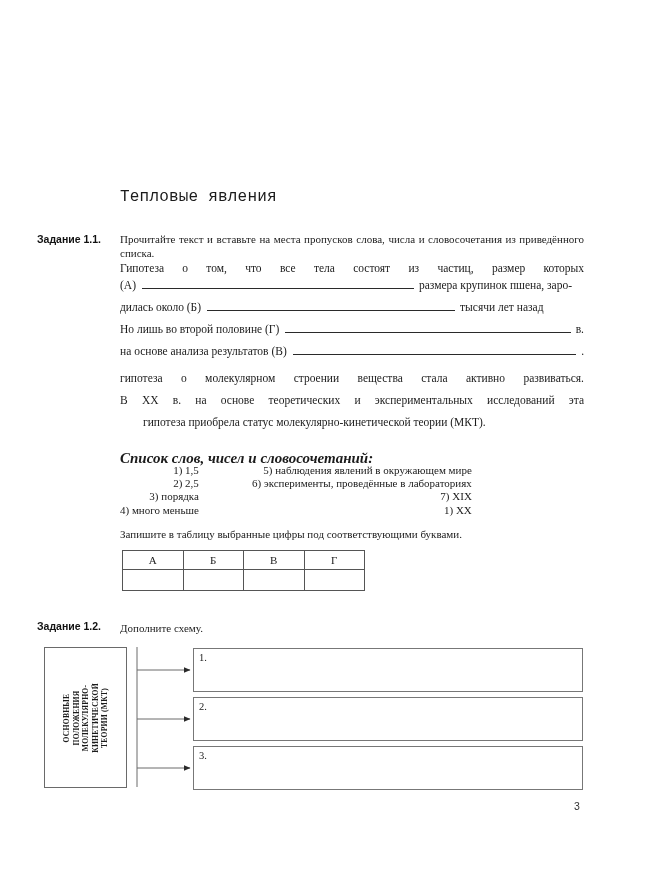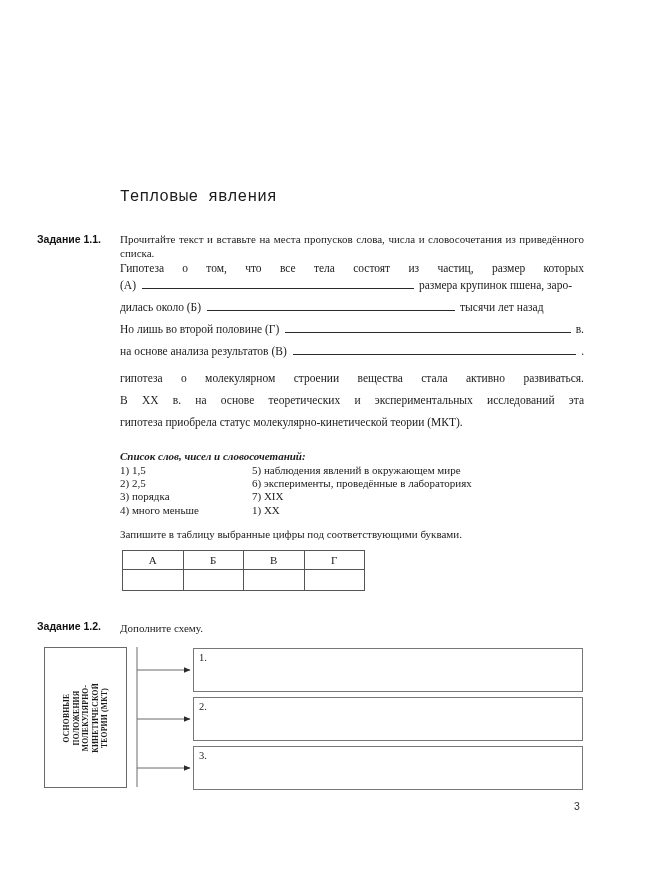--- a/index.html
+++ b/index.html
@@ -88,53 +88,54 @@
     text-align: justify;
     text-align-last: justify;
     height: 22px;
     line-height: 22px;
   }
   .fill-line.plain {
     display: block;
     text-align: left;
     height: 22px;
     line-height: 22px;
+    margin-left: 23px;
   }
   .blank {
     flex: 1 1 auto;
     border-bottom: 1px solid #2a2a2a;
     height: 9px;
     margin: 0 5px 0 6px;
     min-width: 20px;
   }
   .blank.fixed-a { flex: 0 0 272px; }
   .blank.fixed-b { flex: 0 0 248px; }
   .seg { flex: 0 0 auto; }
 
   
   .list-heading {
     position: absolute;
     left: 120px;
     top: 450px;
     font-style: italic;
     font-weight: bold;
-    font-size: 11px;
+    font-size: 15px;
     color: #1b1b1b;
     white-space: nowrap;
   }
   .word-list {
     position: absolute;
     top: 464px;
     font-size: 11px;
     line-height: 13.2px;
     color: #1b1b1b;
   }
   #word-col-1 { left: 120px; }
   #word-col-2 { left: 252px; }
-  .word-item { white-space: nowrap; }
+  .word-item { white-space: nowrap; text-align: right; }
 
   
   .table-instruction {
     position: absolute;
     left: 120px;
     top: 528px;
     font-size: 11px;
     color: #1b1b1b;
     white-space: nowrap;
   }

